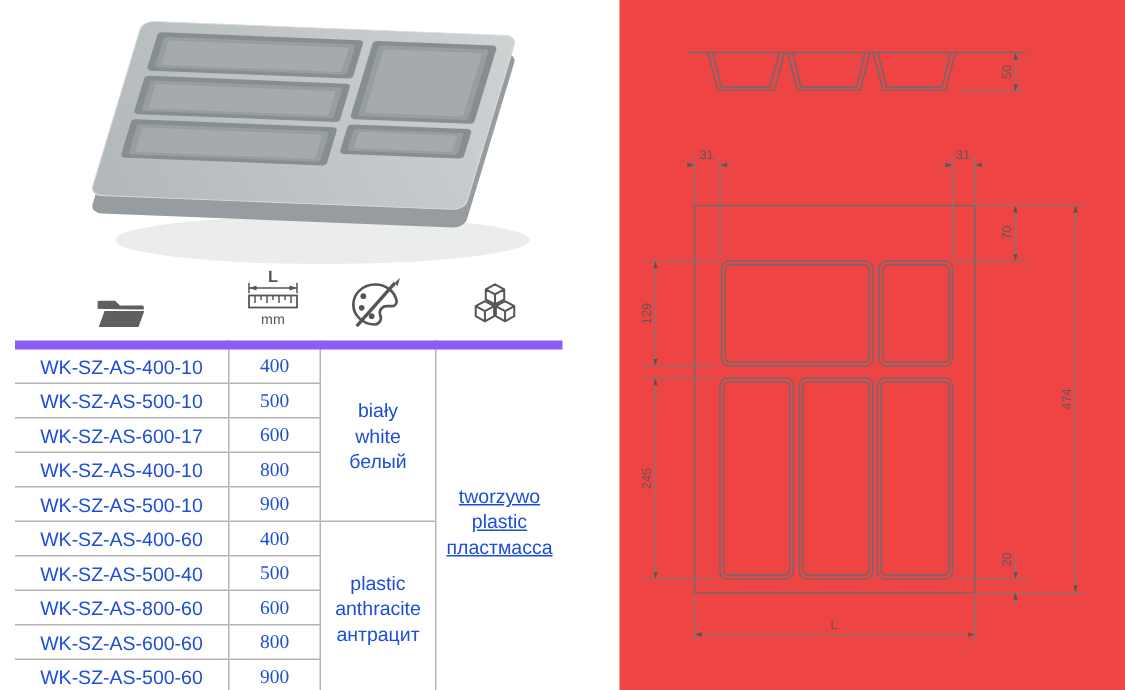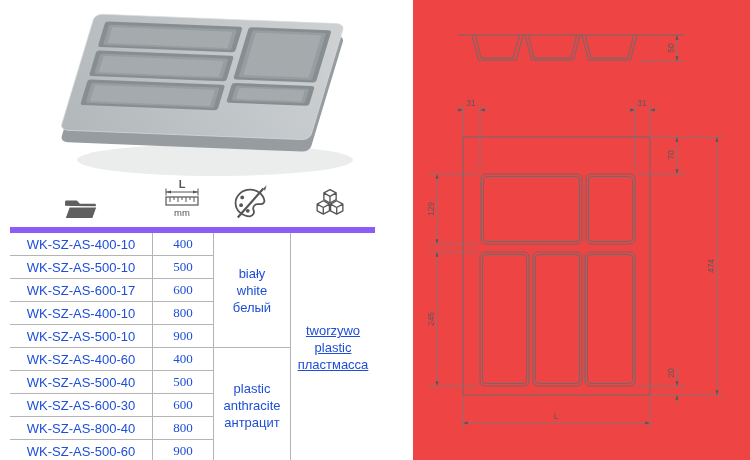--- a/index.html
+++ b/index.html
@@ -171,25 +171,25 @@
         <td class="s">400</td>
         <td class="col multiline" rowspan="5">plastic
 anthracite
 антрацит</td>
       </tr>
       <tr>
         <td class="c">WK-SZ-AS-500-40</td>
         <td class="s">500</td>
       </tr>
       <tr>
-        <td class="c">WK-SZ-AS-600-30</td>
+        <td class="c">WK-SZ-AS-800-60</td>
         <td class="s">600</td>
       </tr>
       <tr>
-        <td class="c">WK-SZ-AS-800-40</td>
+        <td class="c">WK-SZ-AS-600-60</td>
         <td class="s">800</td>
       </tr>
       <tr>
         <td class="c">WK-SZ-AS-500-60</td>
         <td class="s">900</td>
       </tr>
     </tbody>
   </table>
 
   <div id="panel">

